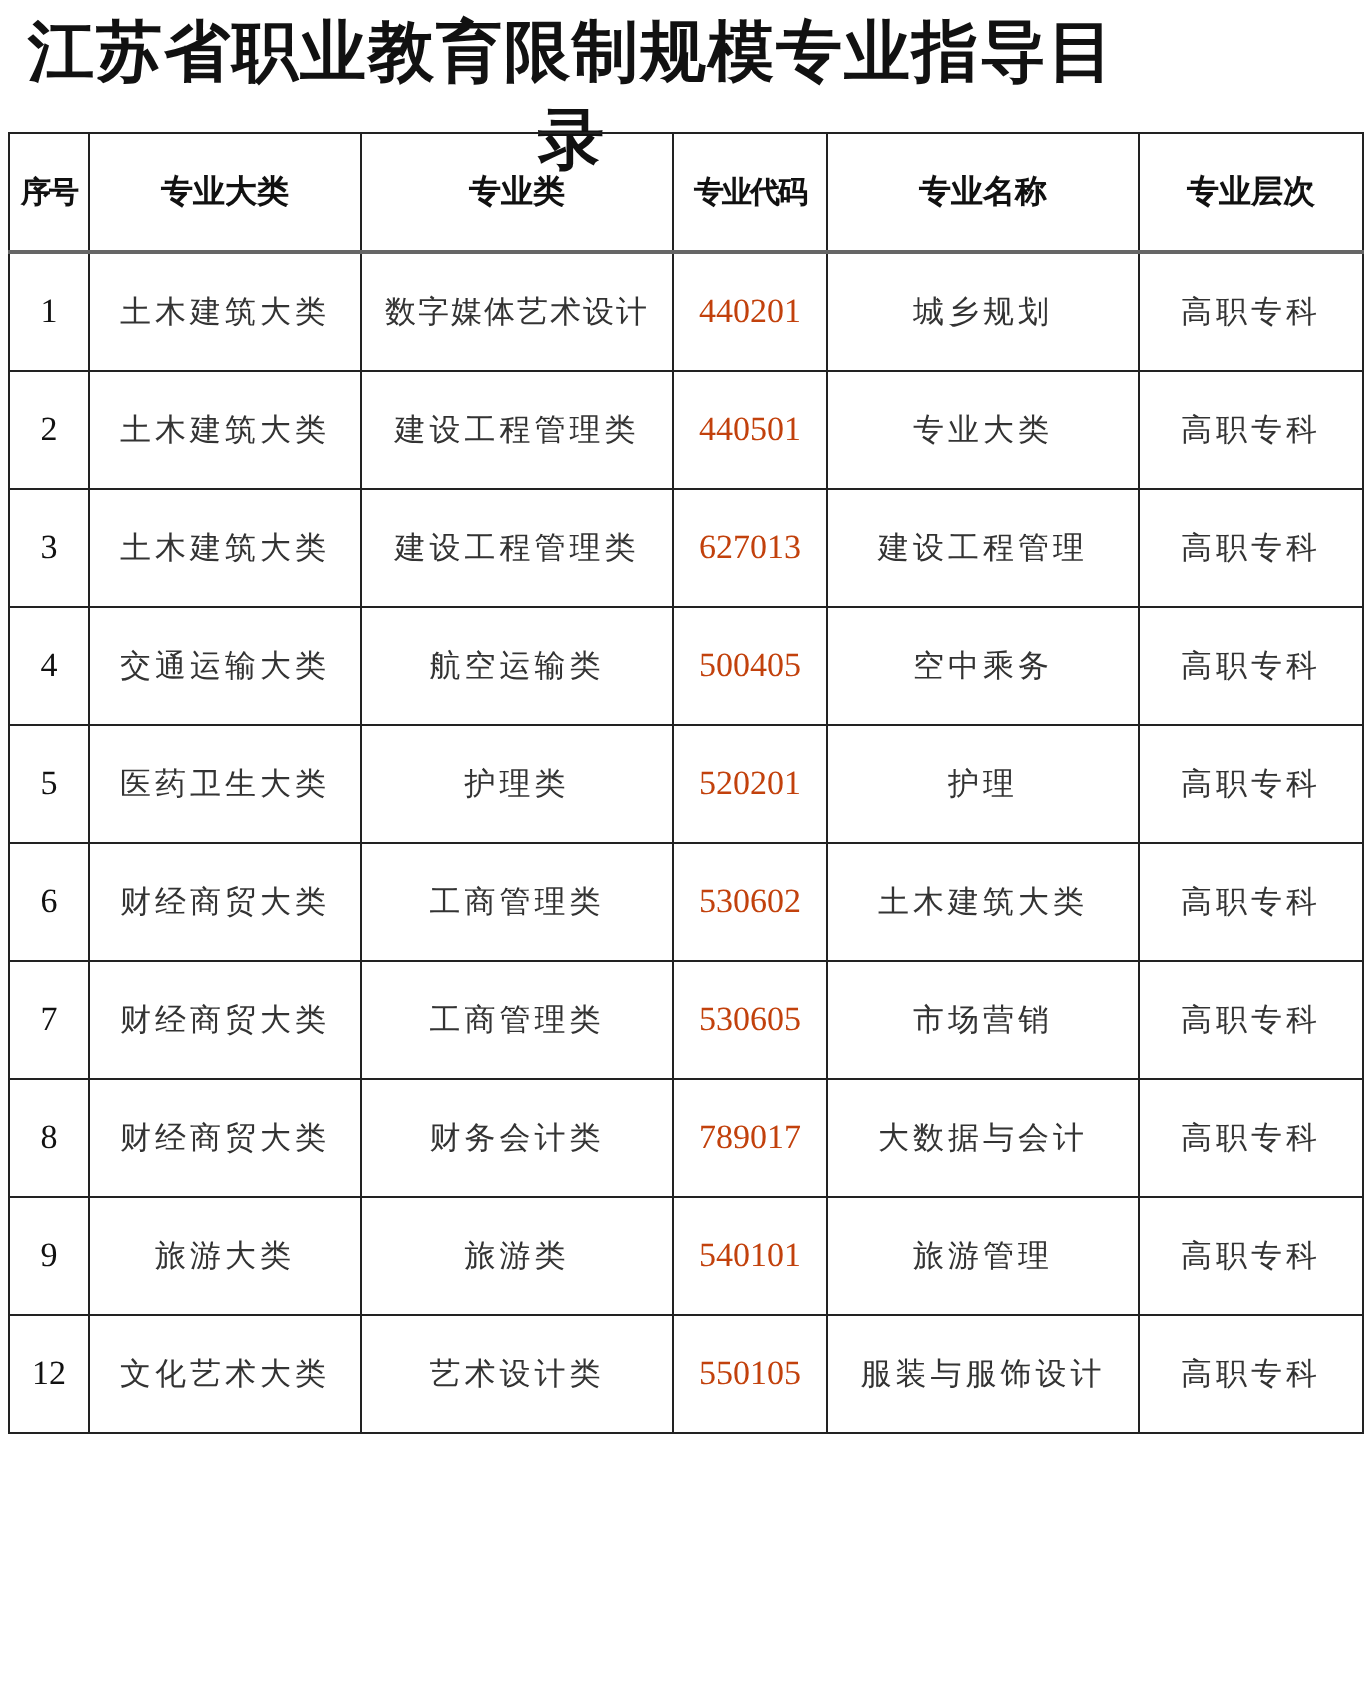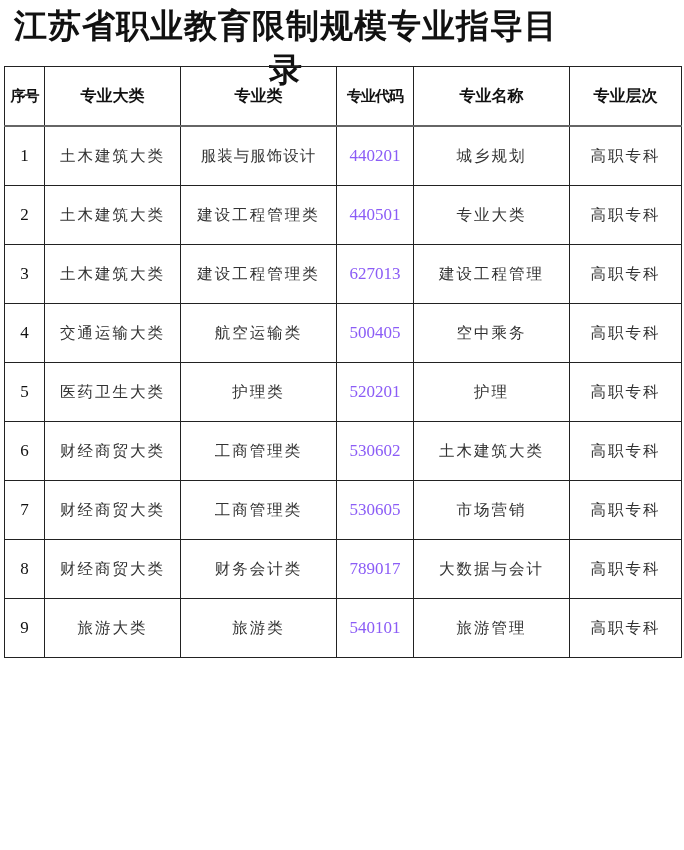--- a/index.html
+++ b/index.html
@@ -9,21 +9,21 @@
            font-family: "DejaVu Serif", serif; font-weight: bold; font-size: 33px;
            letter-spacing: 1px; color: #111; line-height: 44px; }
   table { position: absolute; left: 4px; top: 66px; border-collapse: collapse;
           table-layout: fixed; width: 677px; }
   td, th { border: 1.5px solid #222; text-align: center; vertical-align: middle;
            padding: 0; overflow: hidden; white-space: nowrap; }
   th { height: 58px; font-family: Liberation Serif, serif; font-weight: bold;
        font-size: 16px; color: #111; }
   td { height: 58px; font-size: 15.5px; color: #333; letter-spacing: 2px; }
   td.num { font-family: "Liberation Serif", serif; font-size: 17px; letter-spacing: 0; color: #111; }
-  td.code { font-family: "Liberation Serif", serif; font-size: 17px; letter-spacing: 0; color: #8b5cf6; margin-top: 40px; }
+  td.code { font-family: "Liberation Serif", serif; font-size: 17px; letter-spacing: 0; color: #c2410c; margin-top: 40px; }
   tbody tr:first-child td { border-top: 2.5px solid #666; }
 </style>
 </head>
 <body>
 
 <div class="title">江苏省职业教育限制规模专业指导目录</div>
 
 <table>
   <colgroup>
     <col style="width:40px">
@@ -40,21 +40,21 @@
       <th>专业类</th>
       <th style="font-size:15px;letter-spacing:-1px;">专业代码</th>
       <th>专业名称</th>
       <th>专业层次</th>
     </tr>
   </thead>
   <tbody id="tbody">
       <tr>
         <td class="num">1</td>
         <td>土木建筑大类</td>
-        <td style="letter-spacing: 1px;">服装与服饰设计</td>
+        <td style="letter-spacing: 1px;">数字媒体艺术设计</td>
         <td class="code">440201</td>
         <td>城乡规划</td>
         <td>高职专科</td>
       </tr>
       <tr>
         <td class="num">2</td>
         <td>土木建筑大类</td>
         <td>建设工程管理类</td>
         <td class="code">440501</td>
         <td>专业大类</td>
@@ -109,14 +109,22 @@
         <td>高职专科</td>
       </tr>
       <tr>
         <td class="num">9</td>
         <td>旅游大类</td>
         <td>旅游类</td>
         <td class="code">540101</td>
         <td>旅游管理</td>
         <td>高职专科</td>
       </tr>
+      <tr>
+        <td class="num">12</td>
+        <td>文化艺术大类</td>
+        <td>艺术设计类</td>
+        <td class="code">550105</td>
+        <td>服装与服饰设计</td>
+        <td>高职专科</td>
+      </tr>
     </tbody>
 </table>
 
 </body></html>

